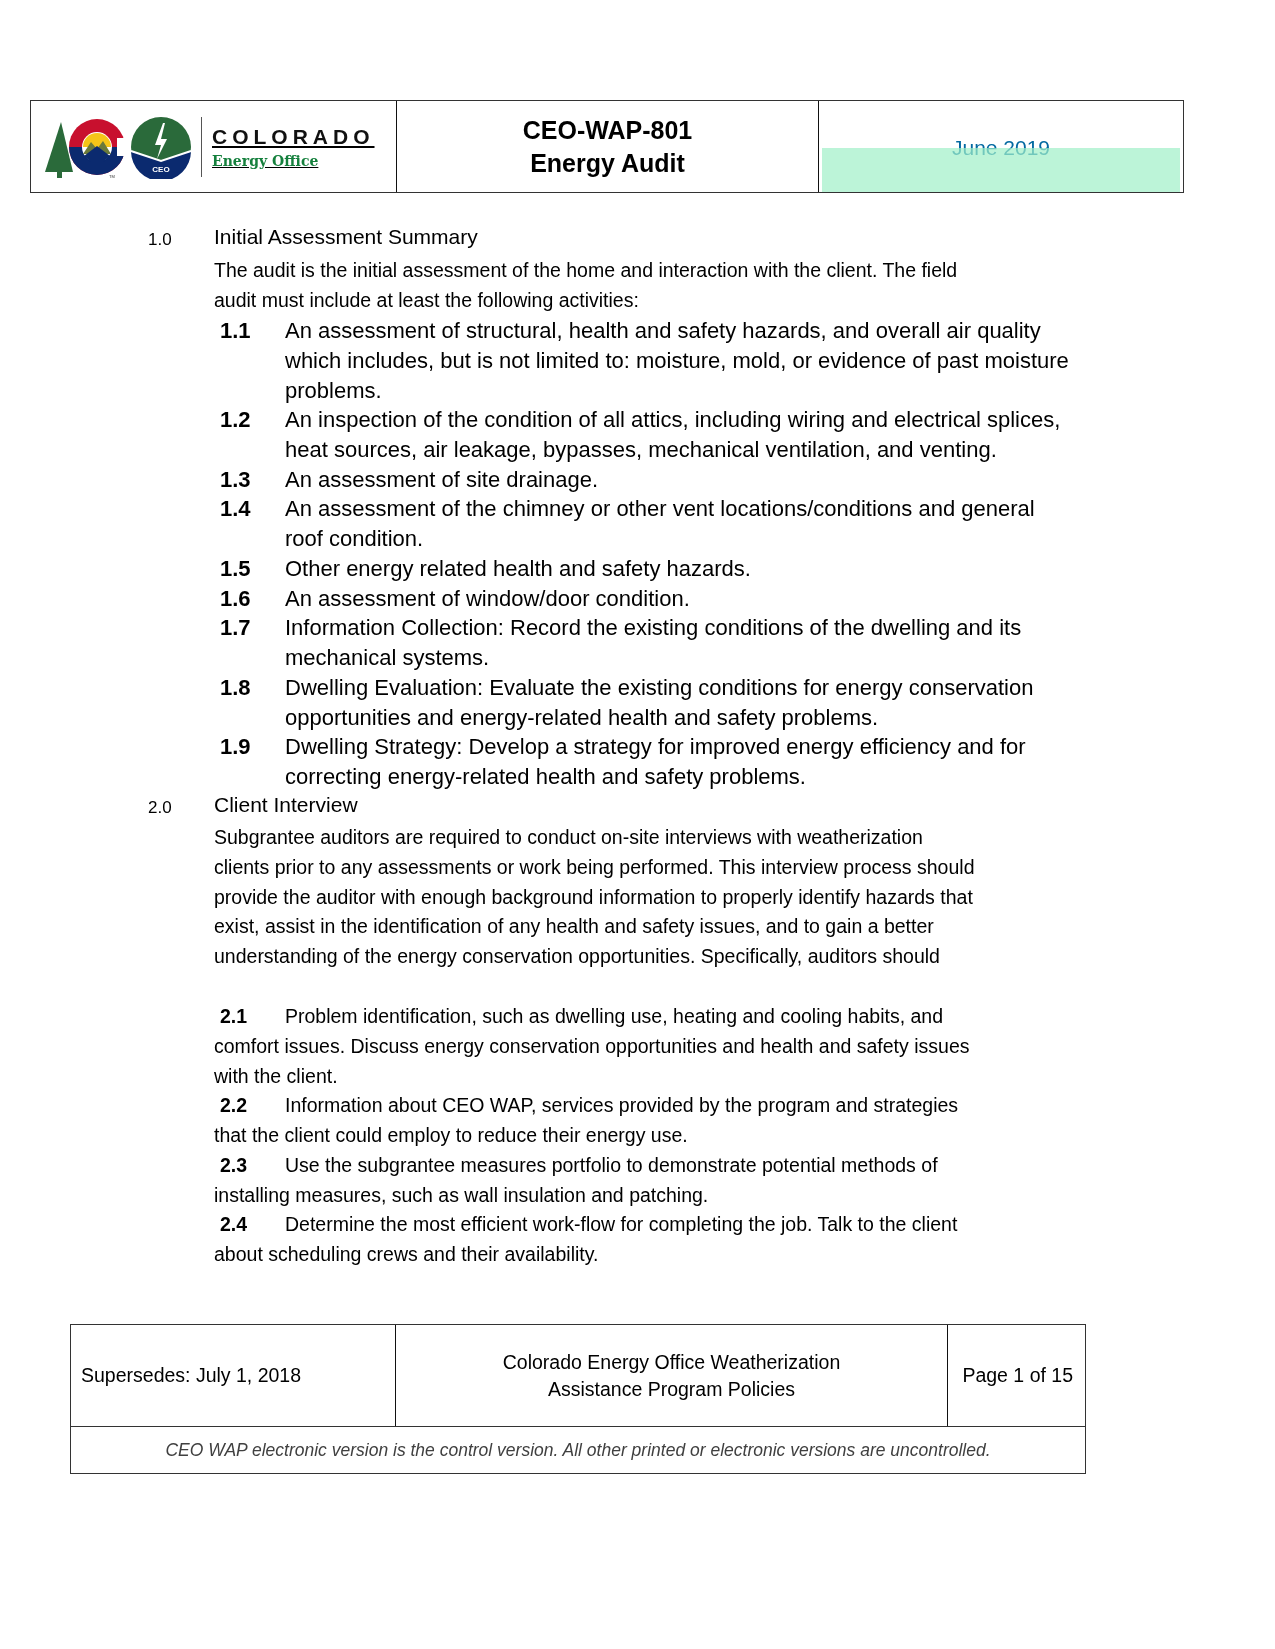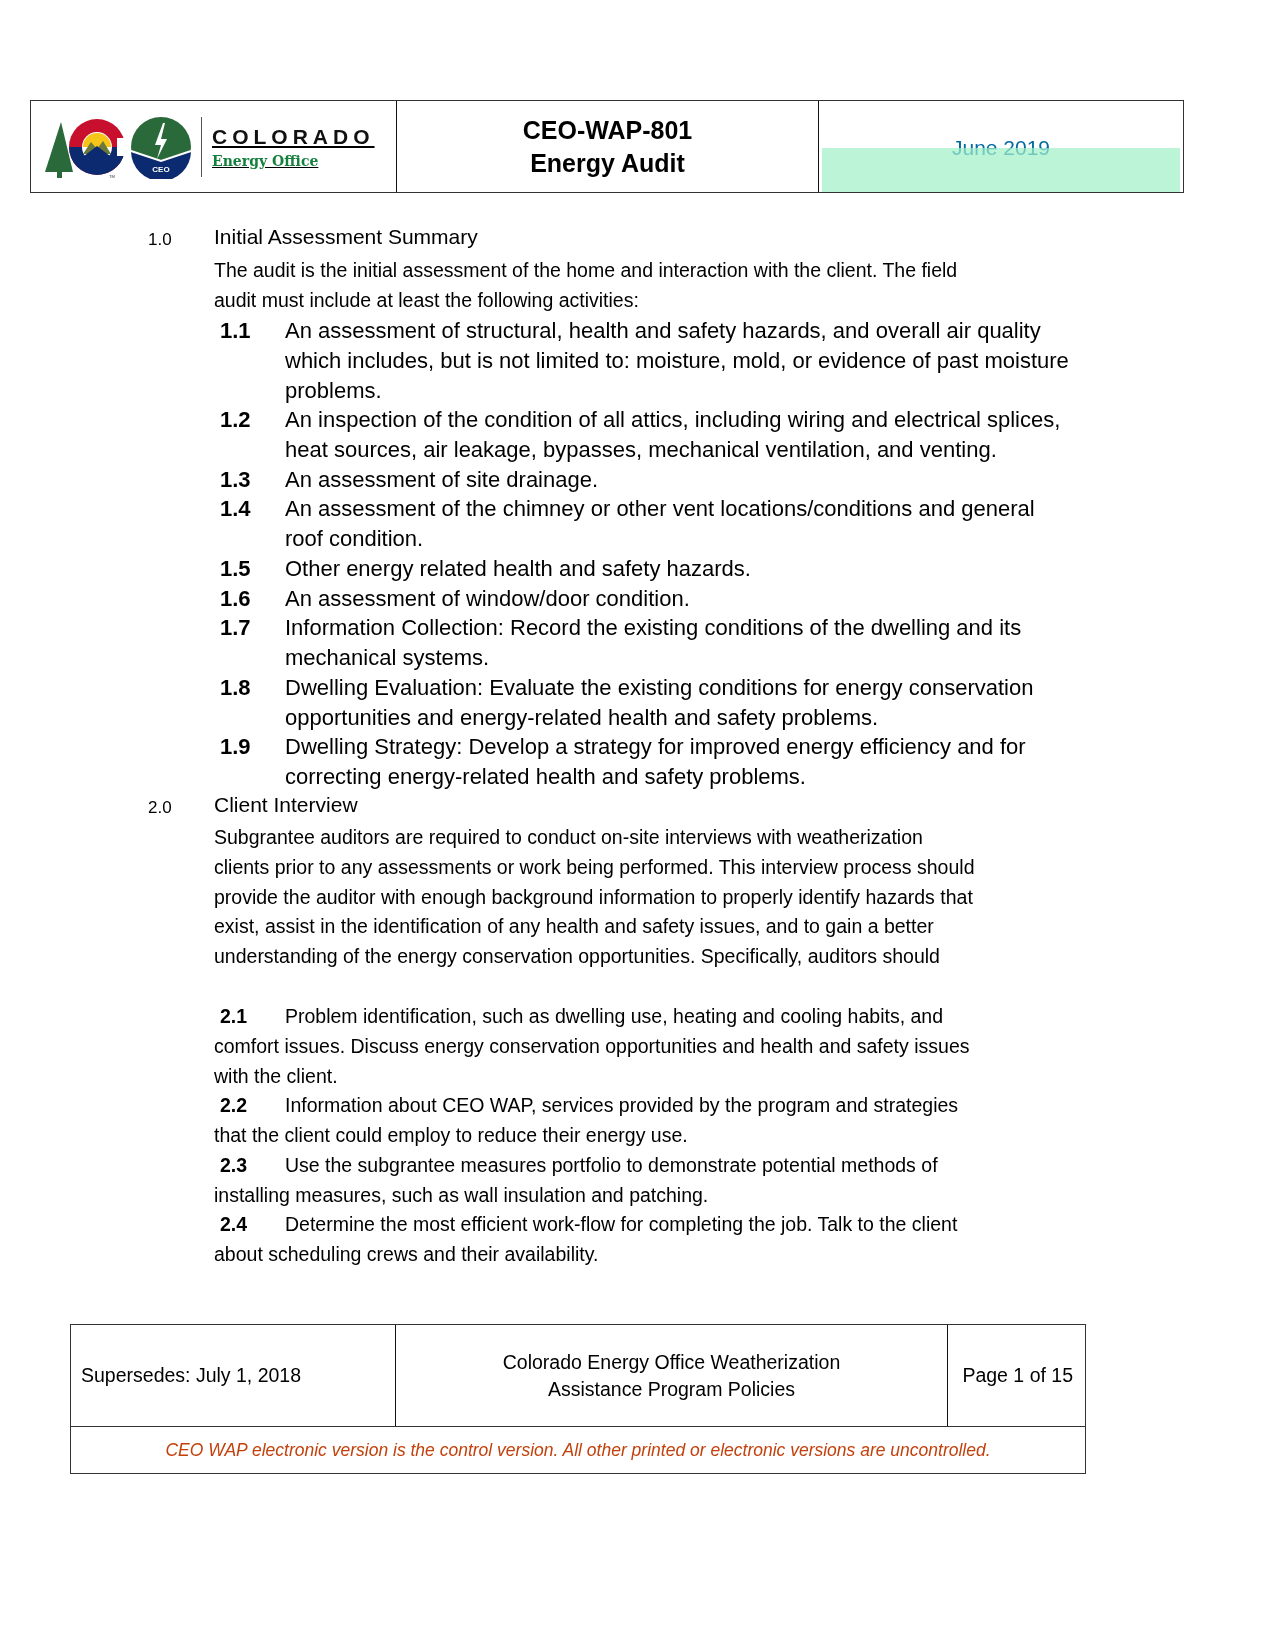--- a/index.html
+++ b/index.html
@@ -27,21 +27,21 @@
   .item .txt { display:block; margin-left:65px; }
   .item2 { position:absolute; left:214px; width:870px; font-size:19.5px; line-height:29.8px; }
   .item2 .num { font-weight:bold; display:inline-block; width:71px; padding-left:6px; box-sizing:border-box; }
 
   
   .ftr { position:absolute; left:70px; top:1318px; width:1016px; height:150px; border:1.5px solid #333; box-sizing:border-box;margin-top:6px; }
   .ftr-row1 { display:flex; height:102px; border-bottom:1.5px solid #333; box-sizing:border-box; }
   .ftr-c1 { width:325px; border-right:1.5px solid #111; display:flex; align-items:center; padding-left:10px; font-size:19.5px; box-sizing:border-box; }
   .ftr-c2 { width:552px; border-right:1.5px solid #111; display:flex; flex-direction:column; align-items:center; justify-content:center; font-size:19.5px; line-height:27px; box-sizing:border-box; }
   .ftr-c3 { flex:1; display:flex; align-items:center; justify-content:flex-end; padding-right:12px; font-size:19.5px; box-sizing:border-box; }
-  .ftr-row2 { height:46px; display:flex; align-items:center; justify-content:center; font-style:italic; font-size:17.5px; color:#c2410c; }
+  .ftr-row2 { height:46px; display:flex; align-items:center; justify-content:center; font-style:italic; font-size:17.5px; color:#404040; }
 </style>
 </head>
 <body>
 
 <div class="hdr">
   <div class="hdr-cell hdr-logo">
     <div class="logo-wrap">
       <svg width="84" height="66" viewBox="0 0 84 66">
         <polygon points="2,58 18,8 30,58" fill="#2a6a3a"></polygon>
         <rect x="14" y="56" width="5" height="8" fill="#2a6a3a"></rect>

